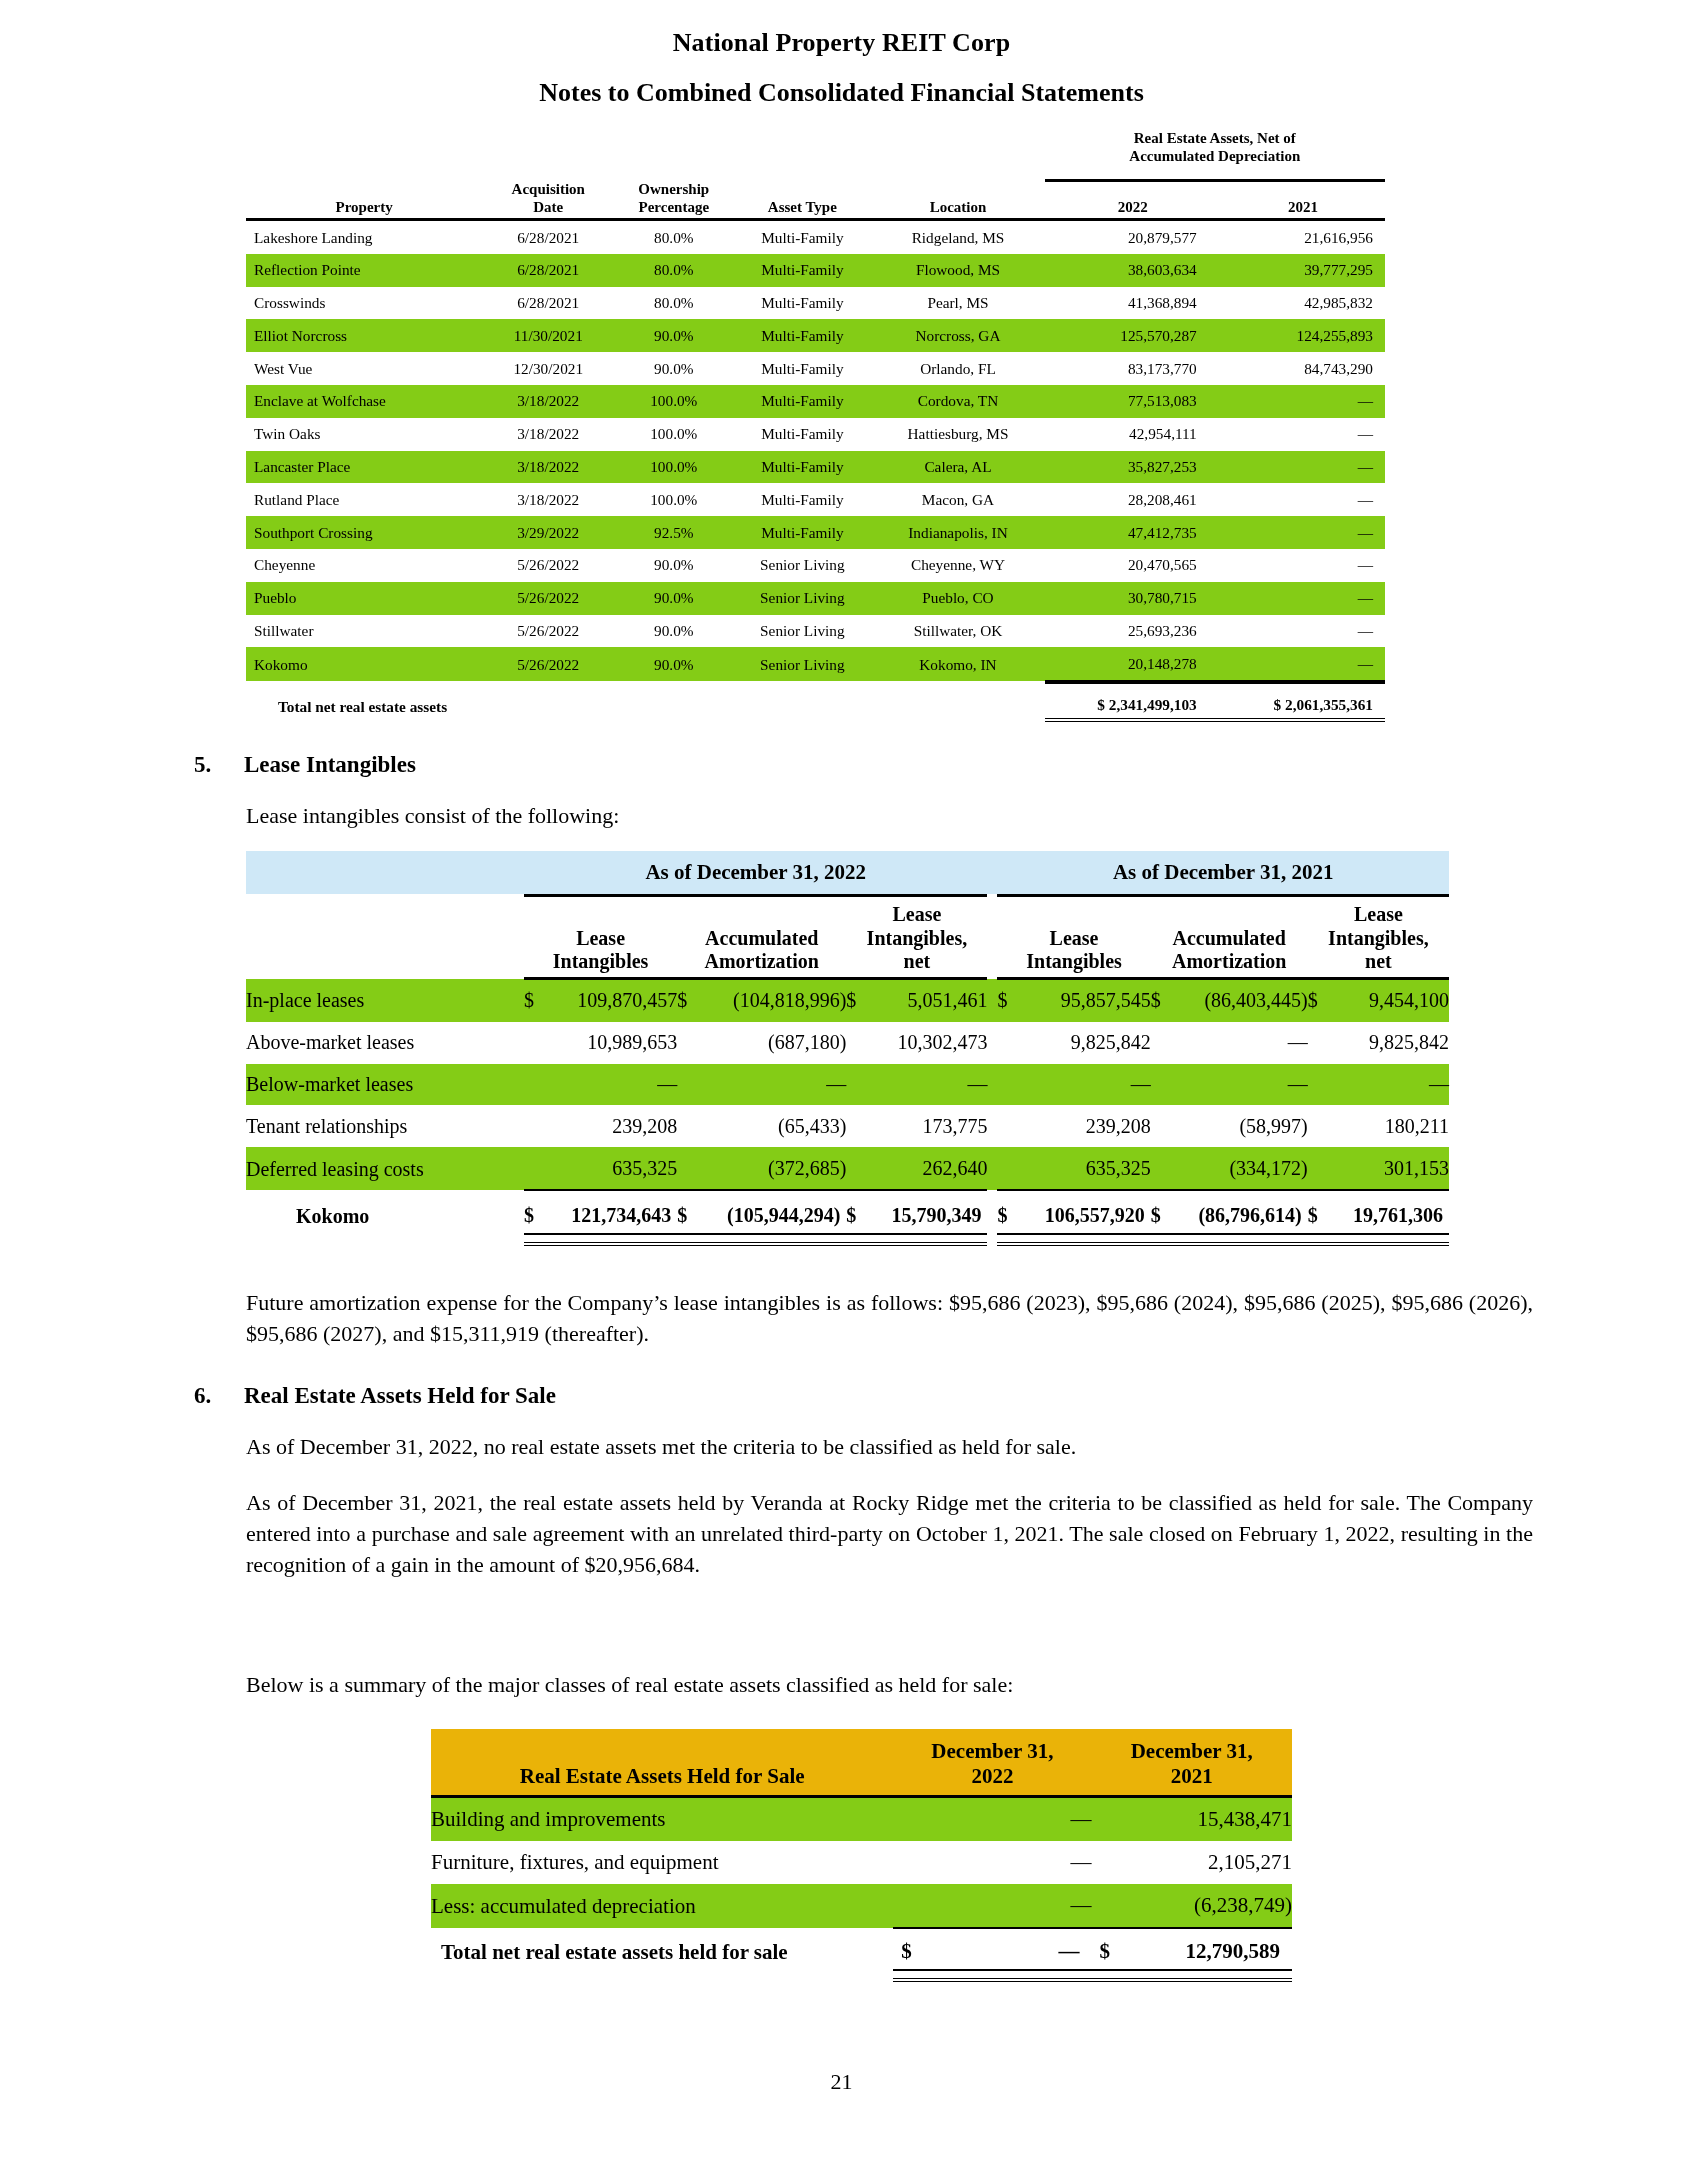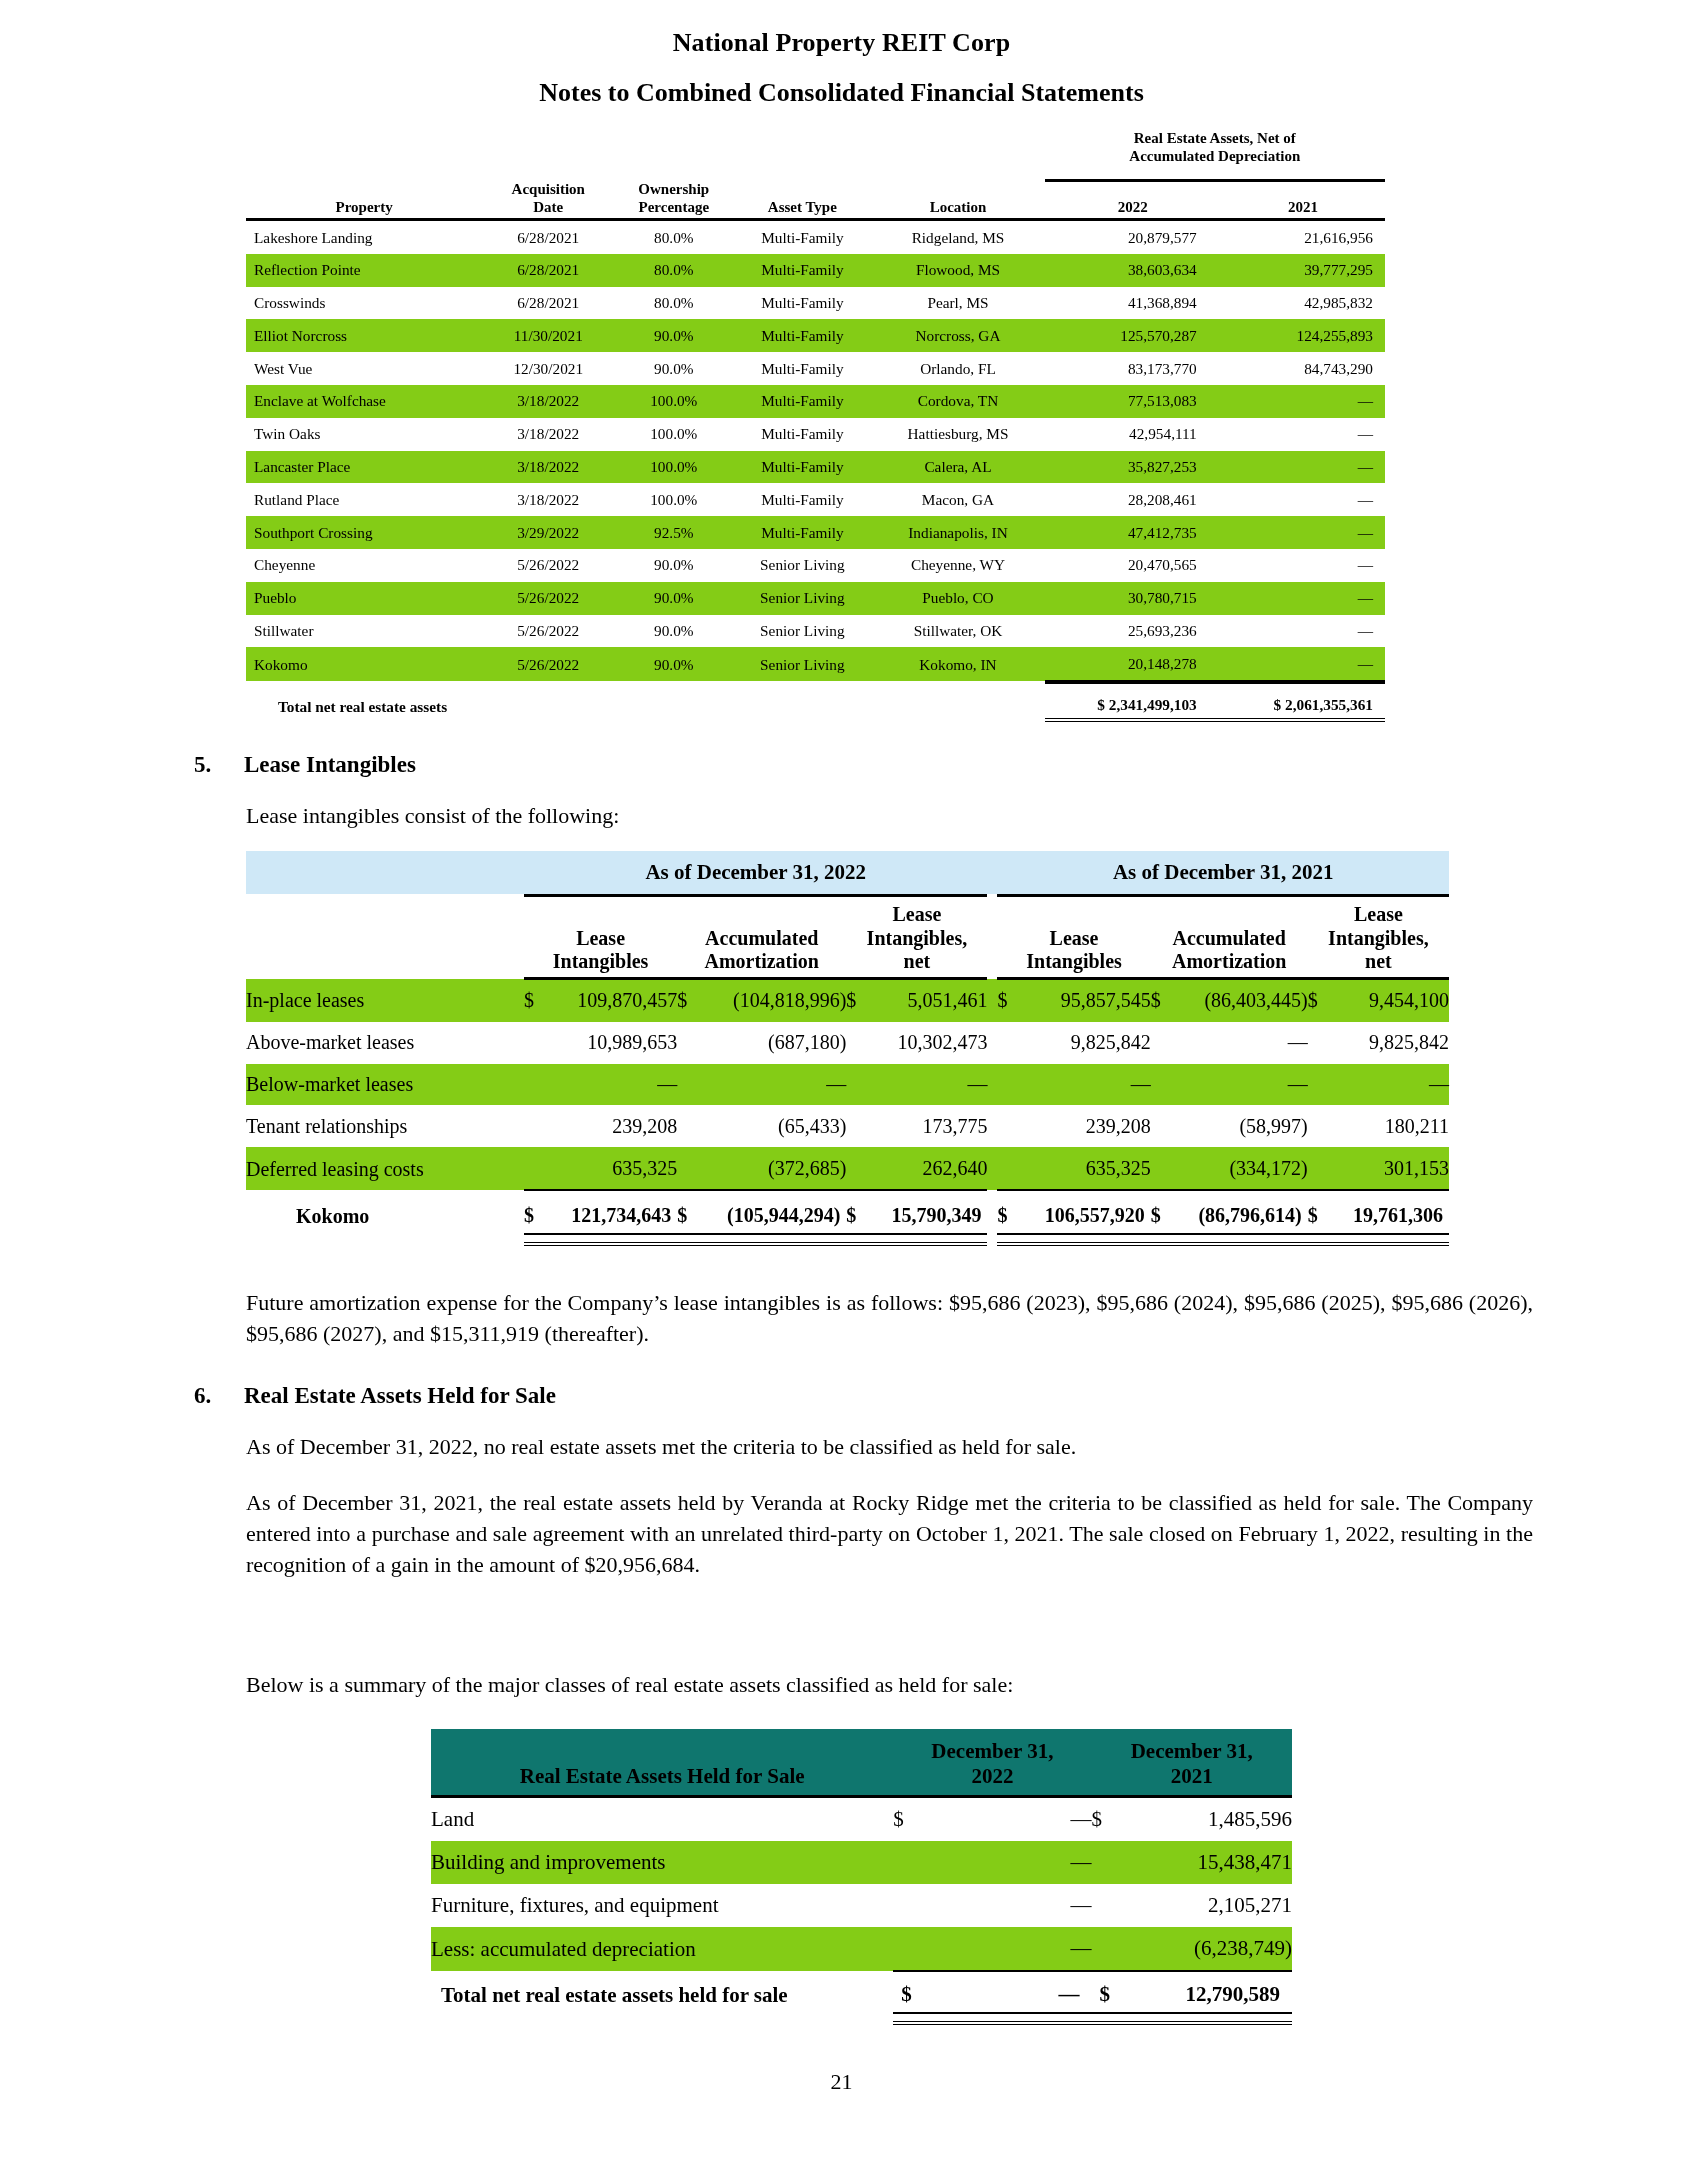--- a/index.html
+++ b/index.html
@@ -159,21 +159,21 @@
   .li-total td { font-weight: bold; padding-top: 13px; padding-bottom: 6px;}
   .li-total .li-label { padding-left: 50px; }
 
   
   .tbl-hfs {
     width: 861px;
     margin: 28px 0 0 431px;
     font-size: 21px;
   }
   .tbl-hfs th {
-    background: #0f766e;
+    background: #eab308;
     font-weight: bold;
     font-size: 21px;
     text-align: center;
     line-height: 1.2;
     padding: 10px 0 6px 0;
   }
   .tbl-hfs th.h-label { text-align: center; }
   .tbl-hfs tbody td {
     font-size: 21px;
     padding: 9px 0 9px 0;
@@ -577,27 +577,20 @@
           <span>2021</span>
         </th>
       </tr>
       <tr>
         <td class="hrule-cell" style="padding-right:14px;"></td>
         <td class="hrule-cell" colspan="2" style="padding-right:14px;"></td>
         <td class="hrule-cell" colspan="2" style="padding-right:12px;"></td>
       </tr>
     </thead>
     <tbody id="hfs-body">
-        <tr>
-          <td class="hfs-label">Land</td>
-          <td class="hfs-cur">$</td>
-          <td class="hfs-num">—</td>
-          <td class="hfs-cur">$</td>
-          <td class="hfs-num">1,485,596</td>
-        </tr>
         <tr class="shade">
           <td class="hfs-label">Building and improvements</td>
           <td class="hfs-cur"></td>
           <td class="hfs-num">—</td>
           <td class="hfs-cur"></td>
           <td class="hfs-num">15,438,471</td>
         </tr>
         <tr>
           <td class="hfs-label">Furniture, fixtures, and equipment</td>
           <td class="hfs-cur"></td>

